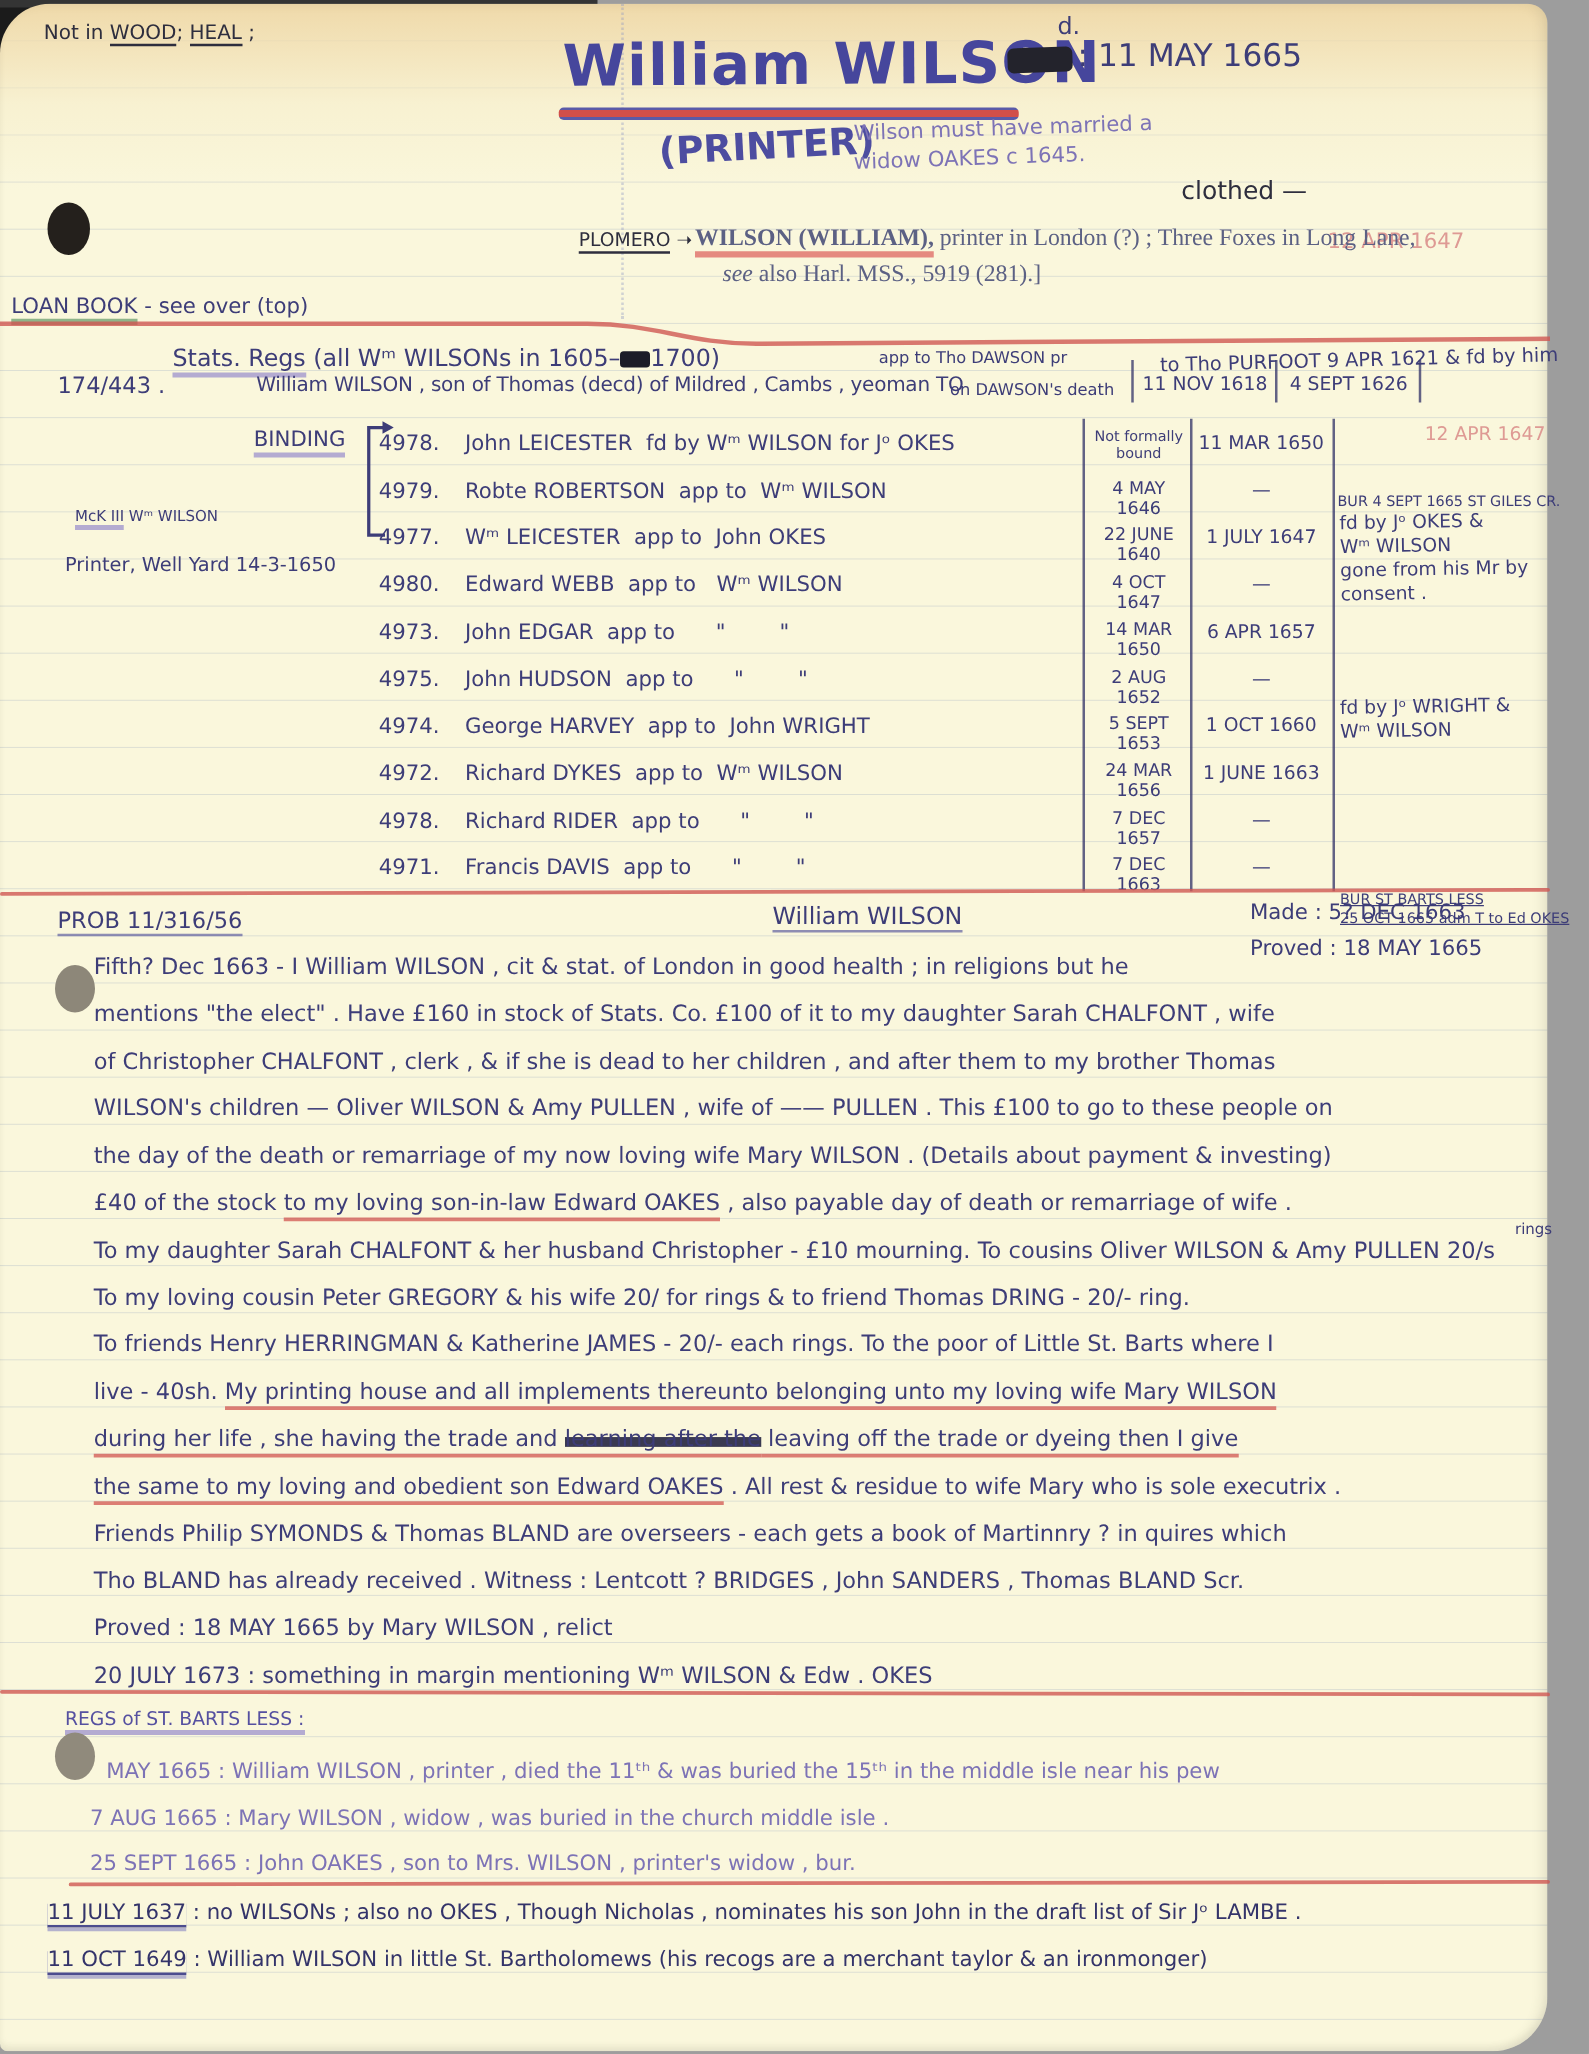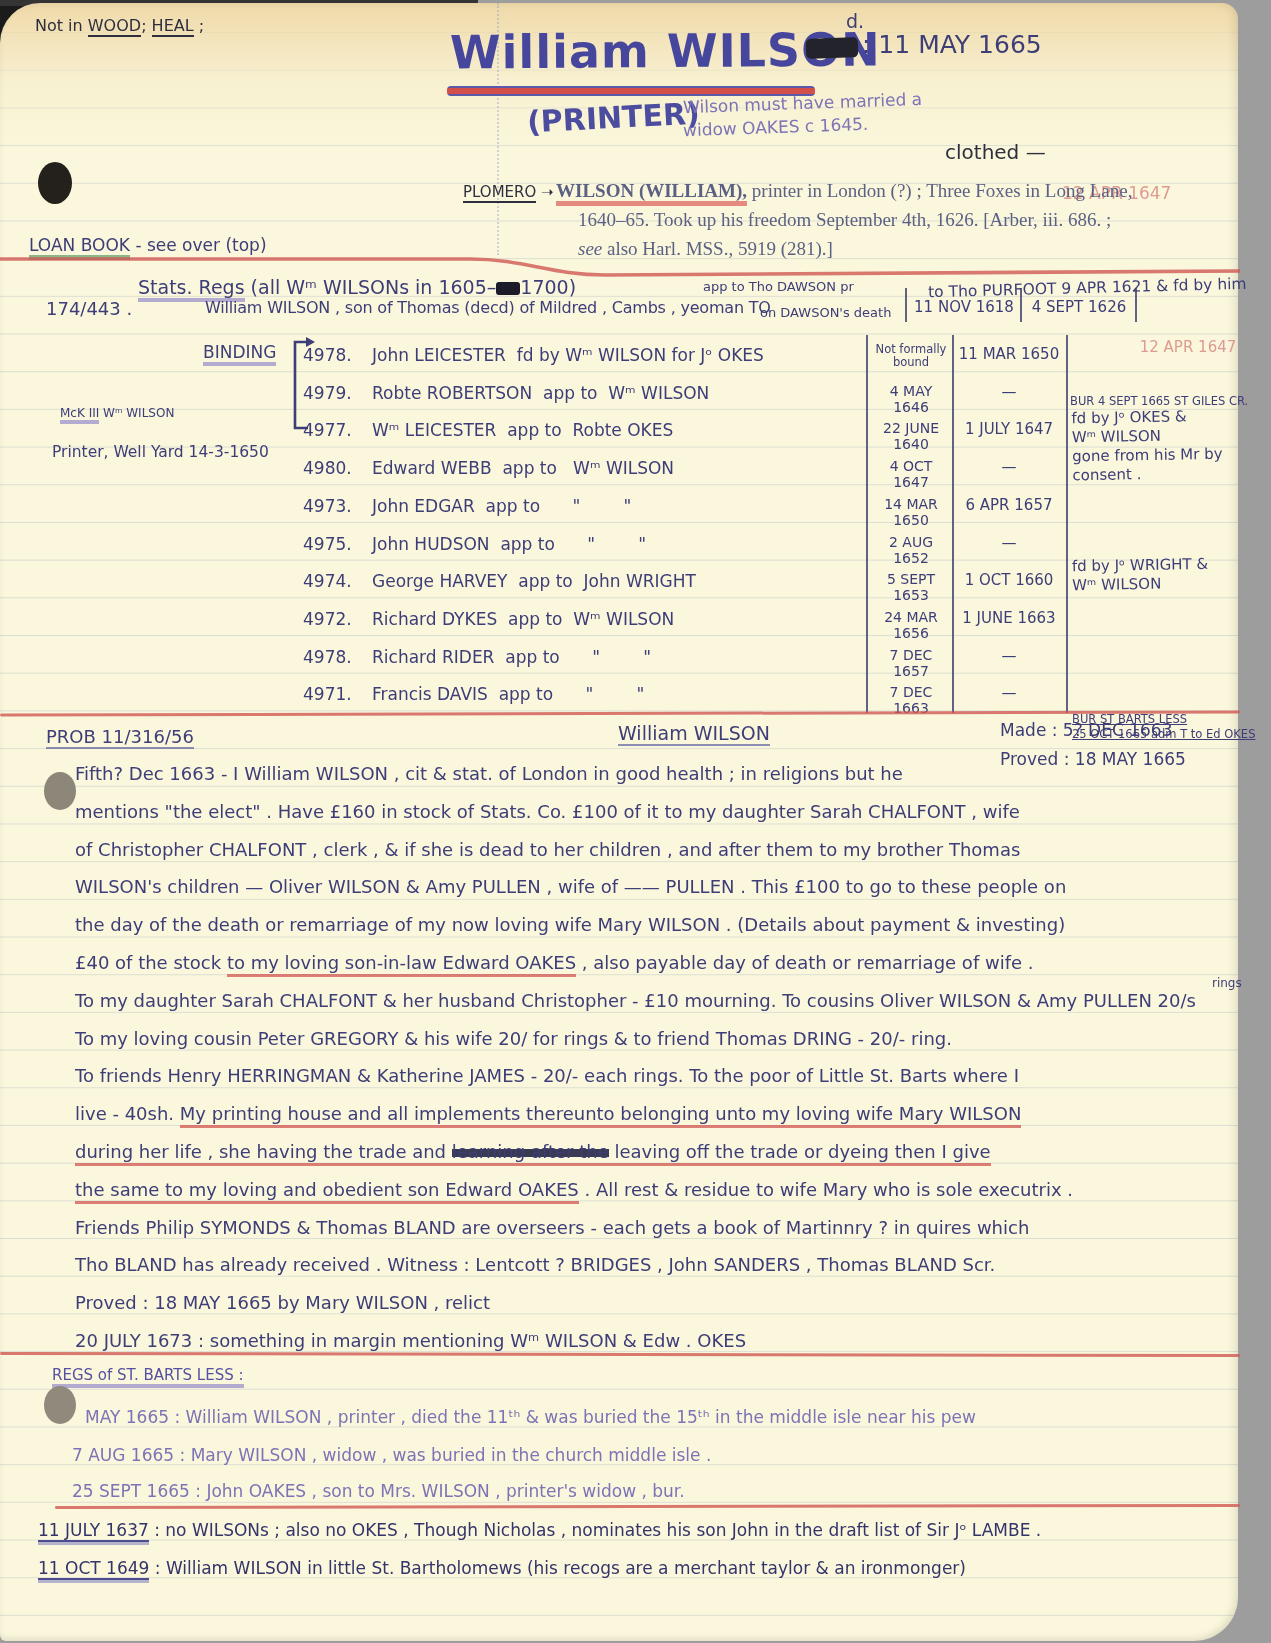--- a/index.html
+++ b/index.html
@@ -83,25 +83,24 @@
 
   <div class="hw ink-dark" style="left:945px;top:140px;font-size:20px;">clothed  —</div>
   <div class="hw red-faint" style="left:1062px;top:143px;font-size:17px;">12 APR 1647</div>
 
   <div class="hw ink-dark" style="left:463px;top:183px;font-size:15px;">
     <span class="u-blk">PLOMERO</span>
     <span>➝</span>
   </div>
   <div class="printed" style="position:absolute;left:556px;top:176px;width:660px;font-size:19px;line-height:29px;">
     <div style="white-space:nowrap;"><b class="u-red-print">WILSON (WILLIAM),</b><span> printer in London (?) ;  Three Foxes in Long Lane,</span></div>
-    <div style="padding-left:22px;white-space:nowrap;">1640–65.   Took up his freedom September 4th, 1626.  [Arber, iii. 686. ;</div>
     <div style="padding-left:22px;white-space:nowrap;"><i>see</i><span> also Harl. MSS., 5919 (281).]</span></div>
   </div>
 
-  <div class="hw" style="left:29px;top:235px;font-size:17px;">
+  <div class="hw" style="left:9px;top:235px;font-size:17px;">
     <span class="u-green">LOAN BOOK</span><span> - see over (top)</span>
   </div>
 
   <svg width="1271" height="34" style="position:absolute;left:0;top:250px;" viewBox="0 0 1271 34">
     <path d="M0,9 L470,9 C525,9 550,25 605,25 L1240,21" fill="none" stroke="#cf5752" stroke-width="3.6" opacity="0.8"></path>
   </svg>
 
   <div class="hw" style="left:928px;top:279px;font-size:15.5px;transform:rotate(-1.5deg);">to Tho PURFOOT 9 APR 1621 &amp; fd by him</div>
   <div class="hw" style="left:138px;top:276px;font-size:19px;">
     <span class="u-purple">Stats. Regs</span><span> (all Wᵐ WILSONs in 1605–</span><span class="blot" style="width:24px;height:13px;"></span><span>1700)</span>
@@ -138,21 +137,21 @@
         <span class="tc2">11 MAR 1650</span>
       </div>
       <div class="trow" style="top: 382.7px;">
         <span class="tnum">4979.</span>
         <span class="tname">Robte ROBERTSON  app to  Wᵐ WILSON</span>
         <span class="tc1">4 MAY 1646</span>
         <span class="tc2">—</span>
       </div>
       <div class="trow" style="top: 420.4px;">
         <span class="tnum">4977.</span>
-        <span class="tname">Wᵐ LEICESTER  app to  Robte OKES</span>
+        <span class="tname">Wᵐ LEICESTER  app to  John OKES</span>
         <span class="tc1">22 JUNE 1640</span>
         <span class="tc2">1 JULY 1647</span>
       </div>
       <div class="trow" style="top: 458.1px;">
         <span class="tnum">4980.</span>
         <span class="tname">Edward WEBB  app to   Wᵐ WILSON</span>
         <span class="tc1">4 OCT 1647</span>
         <span class="tc2">—</span>
       </div>
       <div class="trow" style="top: 495.8px;">

